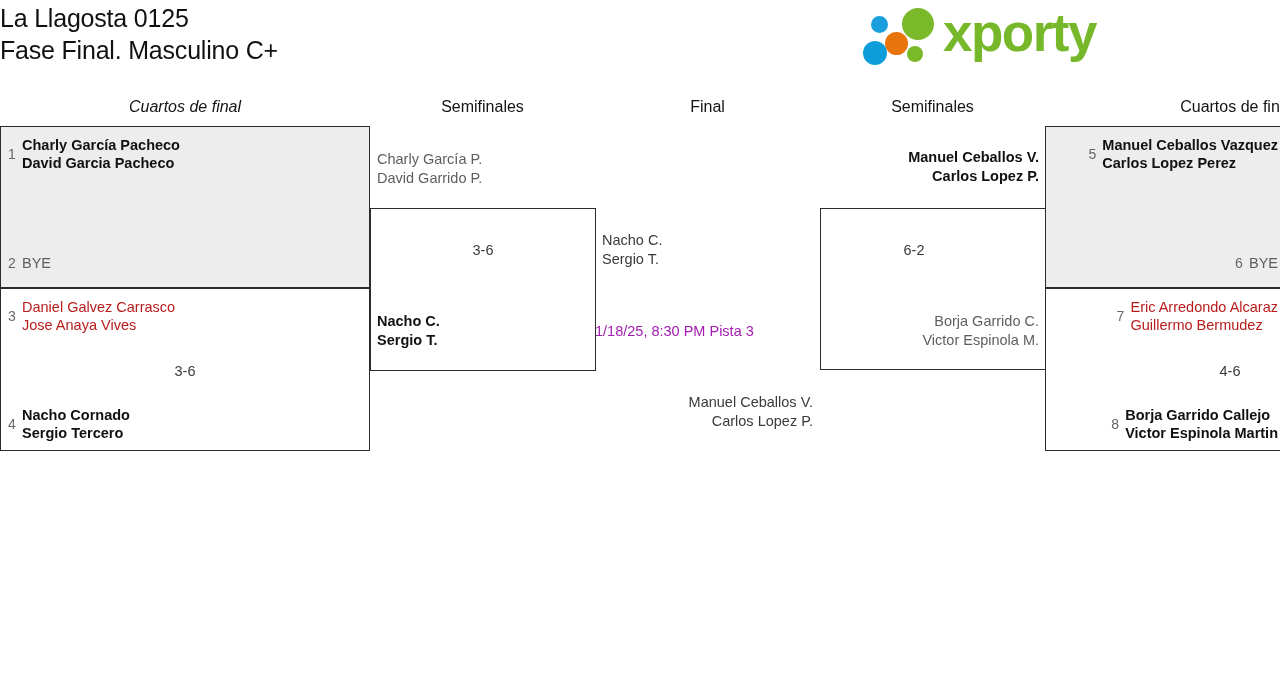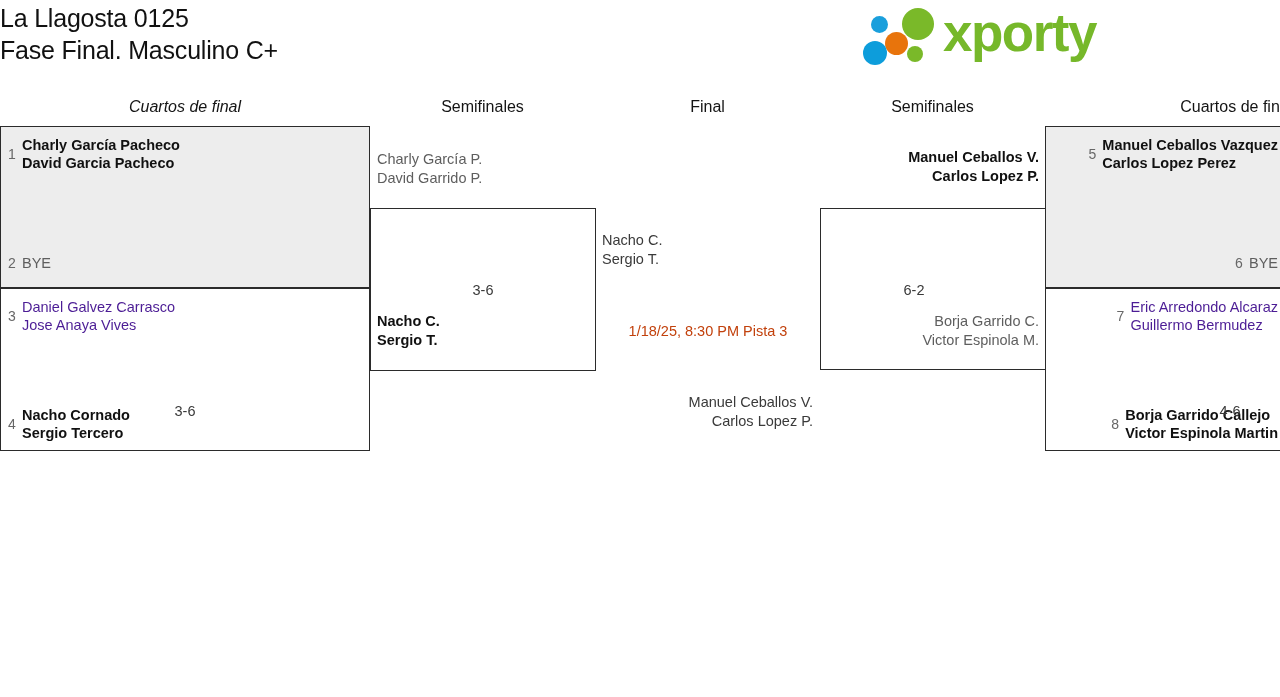--- a/index.html
+++ b/index.html
@@ -110,21 +110,21 @@
   .seed {
     font-size: 14px;
     color: #676767;
     width: 20px;
     flex: 0 0 20px;
     text-align: center;
     align-self: center;
   }
   .players { white-space: pre-line; }
   .winner  { font-weight: 700; color: #111111; }
-  .loser   { font-weight: 400; color: #4c1d95; }
+  .loser   { font-weight: 400; color: #b91c1c; }
 
   .team-left  { left: 2px;  }
   .team-right { right: 2px; }
   .team-right .players { text-align: left; }
 
   
   #team-seed1 { top: 136px; }
   #team-seed2 { top: 254px; }
   #team-seed3 { top: 298px; }
   #team-seed4 { top: 406px; }
@@ -136,21 +136,20 @@
 
   .bye { color: #5e5e5e; font-weight: 400; }
 
   
   .score {
     position: absolute;
     font-size: 14.5px;
     line-height: 18px;
     color: #3a3a3a;
     text-align: center;
-    margin-top: 40px;
   }
   #score-qf2 { left: 0px;    top: 362px; width: 370px; }
   #score-sf1 { left: 370px;  top: 241px; width: 226px; }
   #score-sf2 { left: 820px;  top: 241px; width: 188px; }
   #score-qf4 { left: 1045px; top: 362px; width: 370px; }
 
   
   .sf-label {
     position: absolute;
     font-size: 14.5px;
@@ -183,24 +182,23 @@
     color: #3a3a3a;
     font-weight: 400;
     white-space: pre-line;
     text-align: right;
   }
   #final-schedule {
     position: absolute;
     left: 595px;
     top: 322px;
     width: 226px;
-    text-align: center;
     font-size: 14.5px;
     line-height: 18px;
-    color: #c2410c;
+    color: #a21caf;
   }
 </style>
 </head>
 <body>
 
 <div id="header">
   <div id="tournament-title">La Llagosta 0125
 Fase Final. Masculino C+</div>
 
   <div id="brand-logo">

